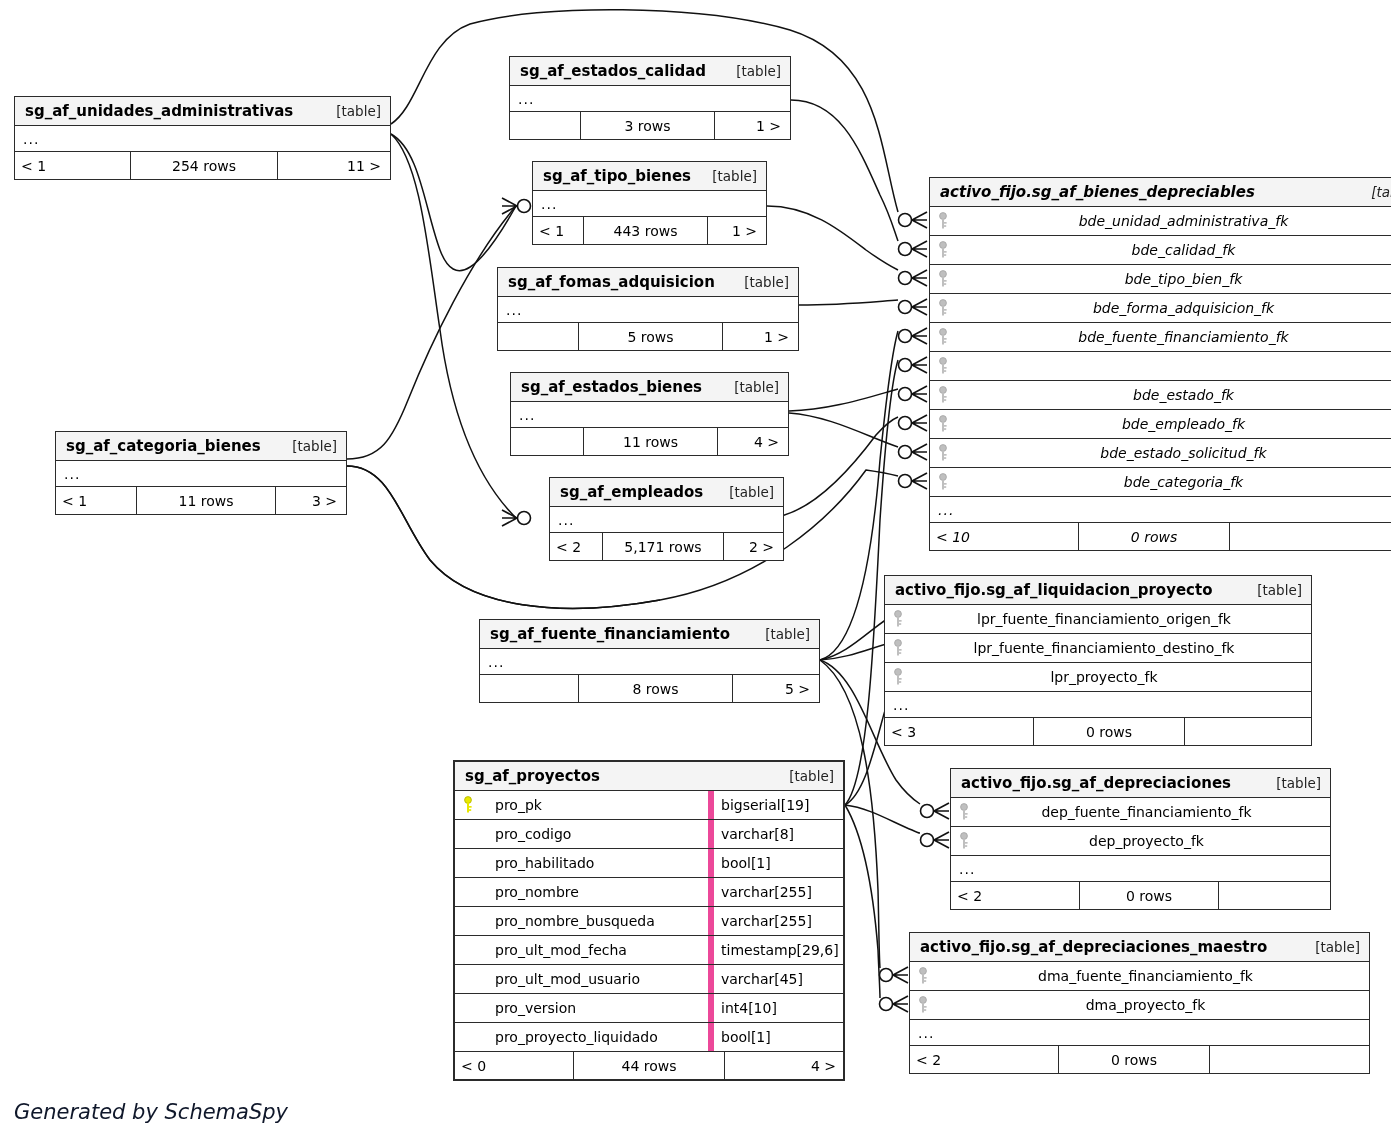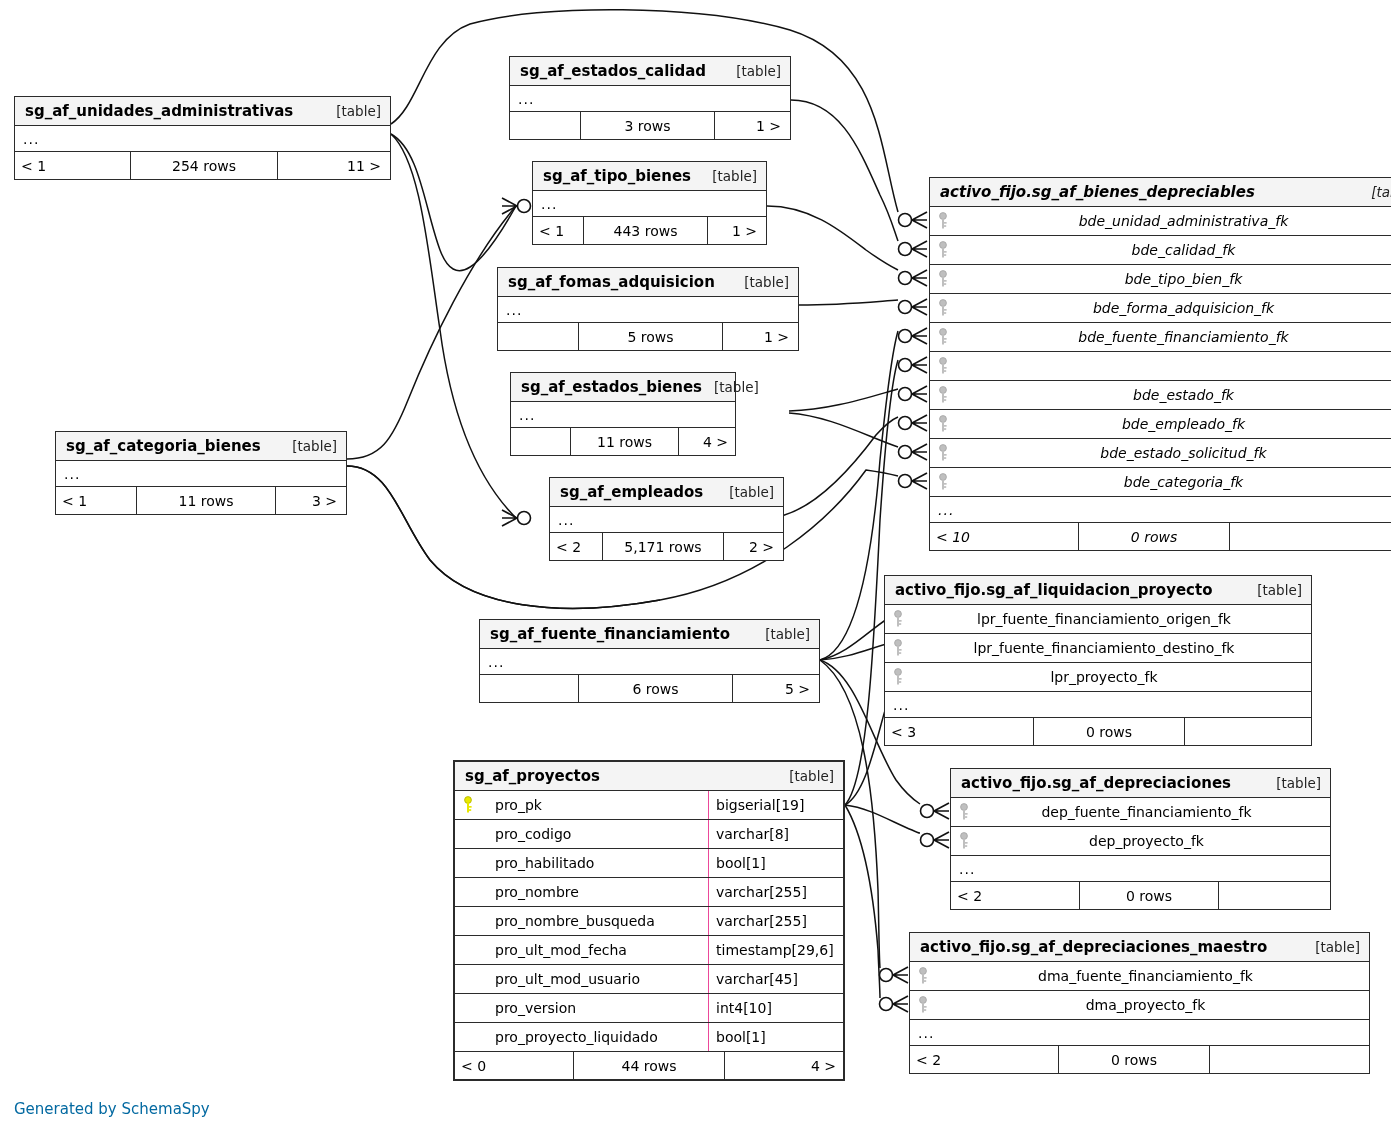--- a/index.html
+++ b/index.html
@@ -91,21 +91,21 @@
   }
   .col-name {
     flex: 1 1 auto;
     padding-left: 14px;
     white-space: nowrap;
     overflow: hidden;
   }
   .col-name.centered { text-align: center; padding-left: 0; padding-right: 14px; }
   .col-type {
     flex: 0 0 auto;
-    border-left: 1px solid #ec4899;
+    border-left: 6px solid #ec4899;
     padding-left: 7px;
     height: 100%;
     display: flex;
     align-items: center;
     box-sizing: border-box;
     white-space: nowrap;
     margin-left: 22px;
   }
 
   .tbl-foot {
@@ -126,23 +126,24 @@
   .foot-left   { justify-content: flex-start; padding-left: 6px; }
   .foot-mid    { justify-content: center; border-left: 1px solid #2b2b2b; border-right: 1px solid #2b2b2b; }
   .foot-right  { justify-content: flex-end; padding-right: 7px; }
 
   .keyicon { display:block; }
 
   #footer-note {
     position: absolute;
     left: 14px;
     top: 1100px;
-    font-size: 15px;
-    color: #0369a1;
+    font-size: 21px;
+    color: #0f172a;
     z-index: 3;
+    font-style: italic;
   }
 </style>
 </head>
 <body>
 
 <div id="canvas">
 
   <svg id="edges" viewBox="0 0 1391 1137" xmlns="http://www.w3.org/2000/svg">
     <defs>
       <g id="crow">
@@ -262,21 +263,21 @@
           <span class="tbl-name">sg_af_fomas_adquisicion</span>
           <span class="tbl-tag">[table]</span>
         </div>
         <div class="tbl-ellipsis">...</div>
         <div class="tbl-foot">
           <div class="foot-cell foot-left" style="width: 80px;"></div>
           <div class="foot-cell foot-mid" style="width: 145px;">5 rows</div>
           <div class="foot-cell foot-right" style="width: 73px;">1 &gt;</div>
         </div>
       </div>
-      <div class="tbl thin" style="left: 510px; top: 372px; width: 226px;">
+      <div class="tbl thin" style="left: 510px; top: 372px; width: 279px;">
         <div class="tbl-head">
           <span class="tbl-name">sg_af_estados_bienes</span>
           <span class="tbl-tag">[table]</span>
         </div>
         <div class="tbl-ellipsis">...</div>
         <div class="tbl-foot">
           <div class="foot-cell foot-left" style="width: 72px;"></div>
           <div class="foot-cell foot-mid" style="width: 135px;">11 rows</div>
           <div class="foot-cell foot-right" style="width: 68px;">4 &gt;</div>
         </div>
@@ -306,21 +307,21 @@
         </div>
       </div>
       <div class="tbl thin" style="left: 479px; top: 619px; width: 341px;">
         <div class="tbl-head">
           <span class="tbl-name">sg_af_fuente_financiamiento</span>
           <span class="tbl-tag">[table]</span>
         </div>
         <div class="tbl-ellipsis">...</div>
         <div class="tbl-foot">
           <div class="foot-cell foot-left" style="width: 98px;"></div>
-          <div class="foot-cell foot-mid" style="width: 155px;">6 rows</div>
+          <div class="foot-cell foot-mid" style="width: 155px;">8 rows</div>
           <div class="foot-cell foot-right" style="width: 84px;">5 &gt;</div>
         </div>
       </div>
       <div class="tbl thick" style="left: 453px; top: 760px; width: 392px;">
         <div class="tbl-head">
           <span class="tbl-name">sg_af_proyectos</span>
           <span class="tbl-tag">[table]</span>
         </div>
         <div class="col-row">
           <div class="col-key">

